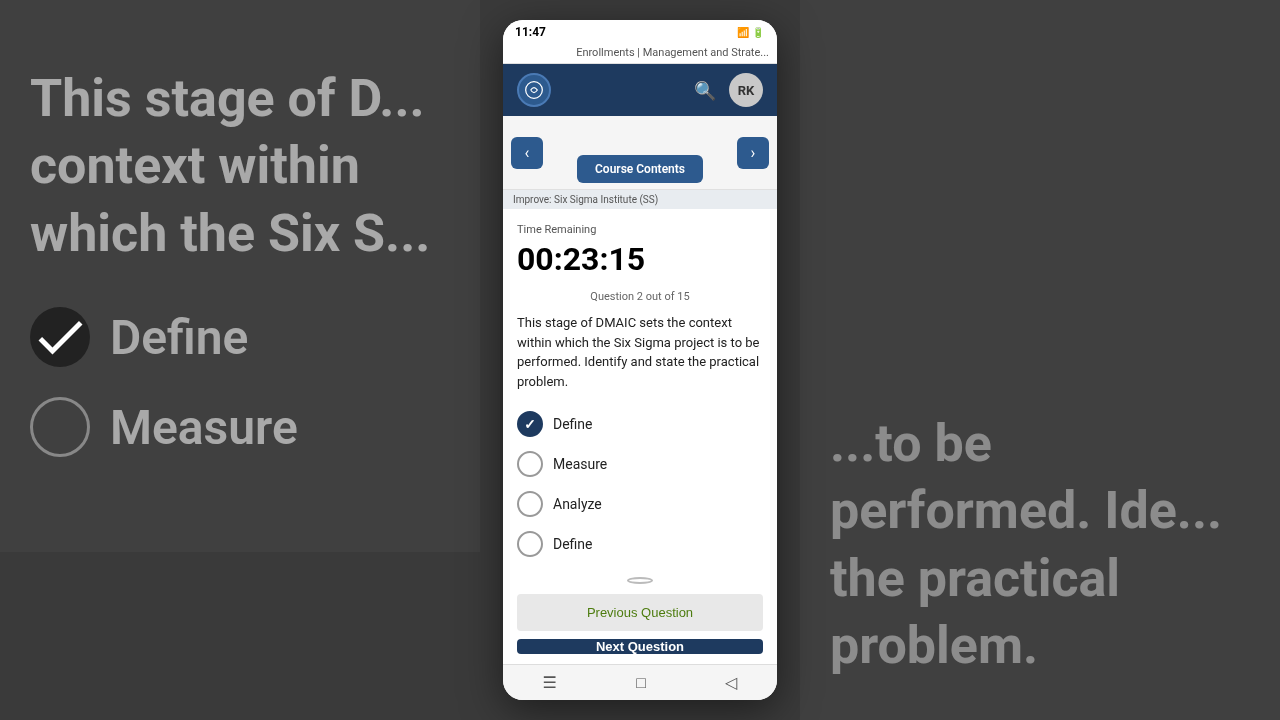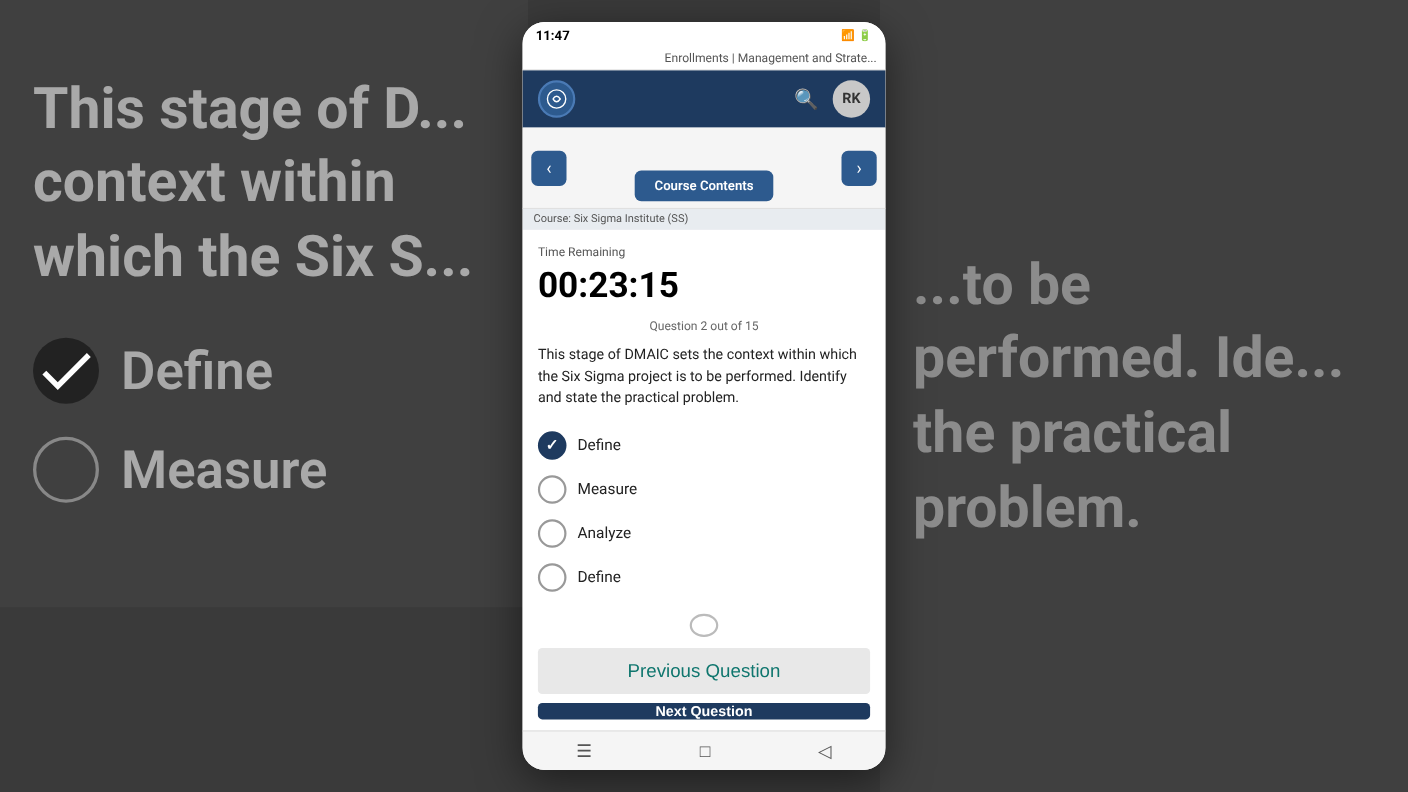--- a/index.html
+++ b/index.html
@@ -65,35 +65,35 @@
     }
     .bg-right {
       position: absolute;
       right: 0;
       top: 0;
       width: 480px;
       height: 720px;
       background: #404040;
       display: flex;
       flex-direction: column;
-      justify-content: center;
+      justify-content: flex-end;
       padding: 40px 30px;
       overflow: hidden;
     }
     .bg-right-text {
       color: rgba(255,255,255,0.4);
       font-size: 52px;
       font-weight: 700;
       line-height: 1.3;
     }
 
     
     .phone {
       position: relative;
-      width: 330px;
+      width: 274px;
       height: 680px;
       background: #fff;
       border-radius: 20px;
       overflow: hidden;
       box-shadow: 0 10px 40px rgba(0,0,0,0.5);
       display: flex;
       flex-direction: column;
       z-index: 10;
     }
 
@@ -277,24 +277,24 @@
       height: 26px;
       border-radius: 50%;
       border: 2px solid #bbb;
       margin: 8px auto;
     }
 
     
     .btn-previous {
       width: 100%;
       background: #e8e8e8;
-      color: #0f766e;
+      color: #4d7c0f;
       border: none;
       padding: 11px;
-      font-size: 17px;
+      font-size: 13px;
       cursor: pointer;
       border-radius: 4px;
       margin-bottom: 6px;
     }
     .btn-next {
       width: 100%;
       background: #1e3a5f;
       color: #fff;
       border: none;
       font-size: 13px;
@@ -378,21 +378,21 @@
     <div class="nav-arrow">
       <span>‹</span>
     </div>
     <div class="nav-center-btn">Course Contents</div>
     <div class="nav-arrow">
       <span>›</span>
     </div>
   </div>
 
   <div class="breadcrumb-bar">
-    <span>Course: Six Sigma Institute (SS)</span>
+    <span>Improve: Six Sigma Institute (SS)</span>
   </div>
 
   <div class="content">
     <div class="time-remaining-label">Time Remaining</div>
     <div class="time-remaining-value">00:23:15</div>
 
     <div class="question-progress">Question 2 out of 15</div>
     <div class="question-text">This stage of DMAIC sets the context within which the Six Sigma project is to be performed. Identify and state the practical problem.</div>
 
     <div class="options-list">

